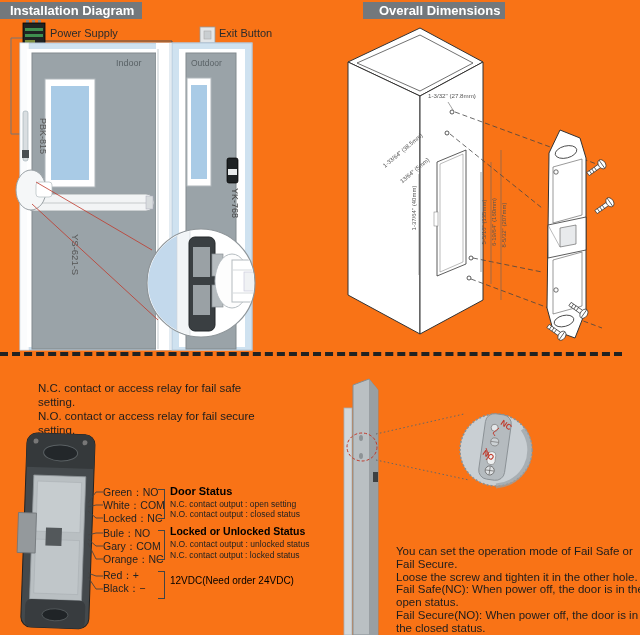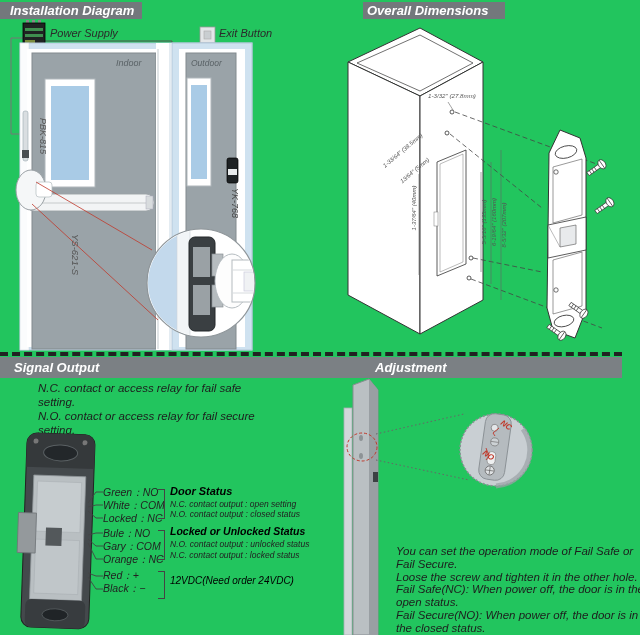--- a/index.html
+++ b/index.html
@@ -1,17 +1,17 @@
 <!DOCTYPE html>
 <html><head>
 <meta charset="utf-8">
 <style>
   html,body{margin:0;padding:0;background:#fff;}
   body{font-family:"Liberation Sans", sans-serif;}
-  #page{position:relative;width:640px;height:635px;background:#22c55e;overflow:hidden;font-style:italic;}
+  #page{position:relative;width:640px;height:635px;background:#f97316;overflow:hidden;}
   .hdr{position:absolute;background:#73787c;color:#fff;font-weight:bold;font-size:13px;line-height:17px;height:17px;padding-left:10px;box-sizing:border-box;}
   .band{position:absolute;left:0;top:357px;width:622px;height:21px;background:#7b8084;}
   .band-dash{position:absolute;left:0;top:352px;width:622px;height:0;border-top:4px dashed #222;}
   .band-title{position:absolute;top:0;color:#fff;font-weight:bold;font-size:13px;line-height:21px;}
   .txt{position:absolute;color:#1d1d1d;margin-left:8px;}
   .pre{white-space:pre-line;}
   .wire-label{position:absolute;left:103px;font-size:10.5px;color:#222;white-space:nowrap;}
   .bracket{position:absolute;left:158px;width:6px;border-top:1px solid #444;border-right:1px solid #444;border-bottom:1px solid #444;}
   .grp-head{position:absolute;left:170px;font-weight:bold;font-size:11px;color:#000;white-space:nowrap;}
   .grp-line{position:absolute;left:170px;font-size:8.5px;color:#222;white-space:nowrap;}
@@ -19,21 +19,21 @@
   svg text{font-family:"Liberation Sans", sans-serif;}
 </style>
 </head>
 <body>
 
 <div id="page">
 
   <div class="hdr" style="left:0;top:2px;width:142px;">
     <span>Installation Diagram</span>
   </div>
-  <div class="hdr" style="left:363px;top:2px;width:142px;padding-left:4px;">
+  <div class="hdr" style="left:363px;top:2px;width:142px;padding-left:16px;">
     <span>Overall Dimensions</span>
   </div>
 
   <svg style="left:6px;top:22px;" width="308" height="332" viewBox="0 0 308 332">
 
     <polyline points="39,19 166,19 166,38" fill="none" stroke="#555" stroke-width="1"></polyline>
     <polyline points="18,16 5,16 5,112 17,112" fill="none" stroke="#777" stroke-width="1"></polyline>
     <line x1="202" y1="21" x2="202" y2="34" stroke="#555" stroke-width="1"></line>
 
     <g>
@@ -209,24 +209,20 @@
     <text x="108" y="76" font-size="6.2" fill="#555">1-3/32" (27.8mm)</text>
     <text transform="translate(84,130) rotate(-40)" text-anchor="middle" font-size="6" fill="#555">1-33/64" (38.5mm)</text>
     <text transform="translate(96,150) rotate(-40)" text-anchor="middle" font-size="6" fill="#555">13/64" (5mm)</text>
     <text transform="translate(96,186) rotate(-90)" text-anchor="middle" font-size="6" fill="#555">1-37/64" (40mm)</text>
     <text transform="translate(166,200) rotate(-90)" text-anchor="middle" font-size="6" fill="#555">5-5/16" (135mm)</text>
     <text transform="translate(176,200) rotate(-90)" text-anchor="middle" font-size="6" fill="#555">6-19/64" (160mm)</text>
     <text transform="translate(186,203) rotate(-90)" text-anchor="middle" font-size="6" fill="#555">8-5/32" (207mm)</text>
   </svg>
 
   <div class="band-dash"></div>
-  <div class="band">
-    <span class="band-title" style="left:14px;">Signal Output</span>
-    <span class="band-title" style="left:375px;">Adjustment</span>
-  </div>
 
   <div class="txt pre" style="left:30px;top:381px;width:300px;font-size:11.5px;line-height:14px;">N.C. contact or access relay for fail safe
 setting.
 N.O. contact or access relay for fail secure
 setting.</div>
 
   <svg style="left:12px;top:428px;" width="105" height="207" viewBox="0 0 105 207">
     <g transform="rotate(2 50 100)">
       <rect x="12" y="6" width="68" height="194" rx="10" fill="#44494c" stroke="#222" stroke-width="1"></rect>
       <path d="M12,40 h68 v-24 a10,10 0 0 0 -10,-10 h-48 a10,10 0 0 0 -10,10 Z" fill="#35393b"></path>

